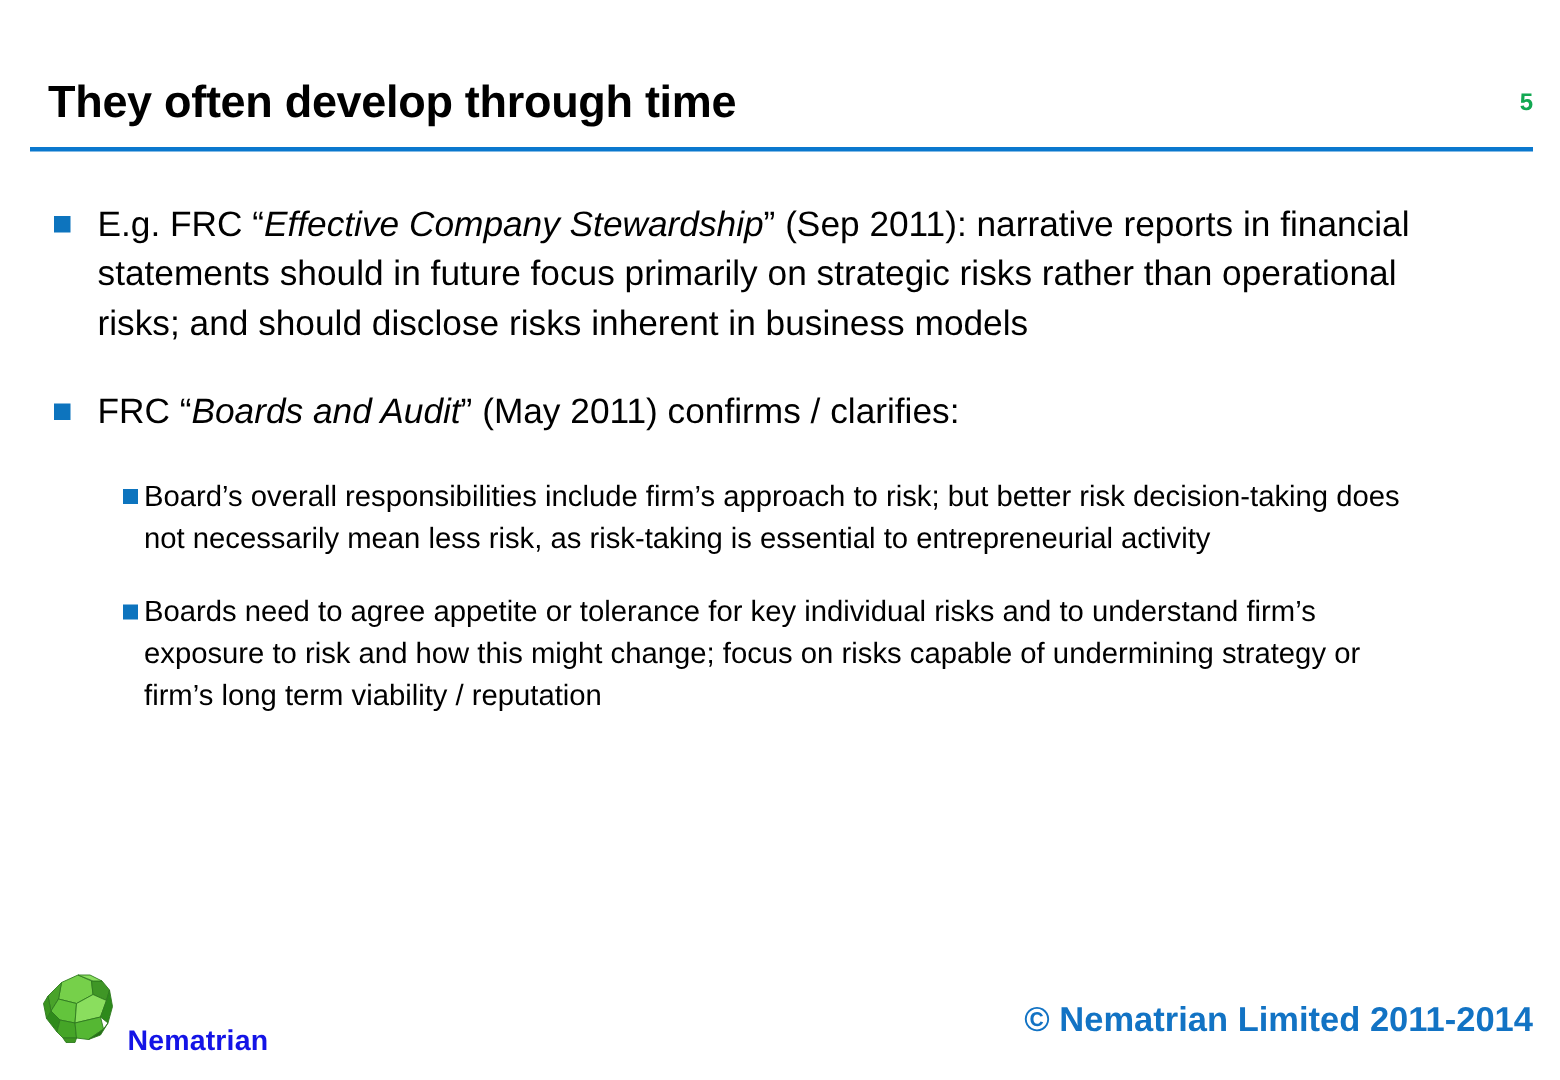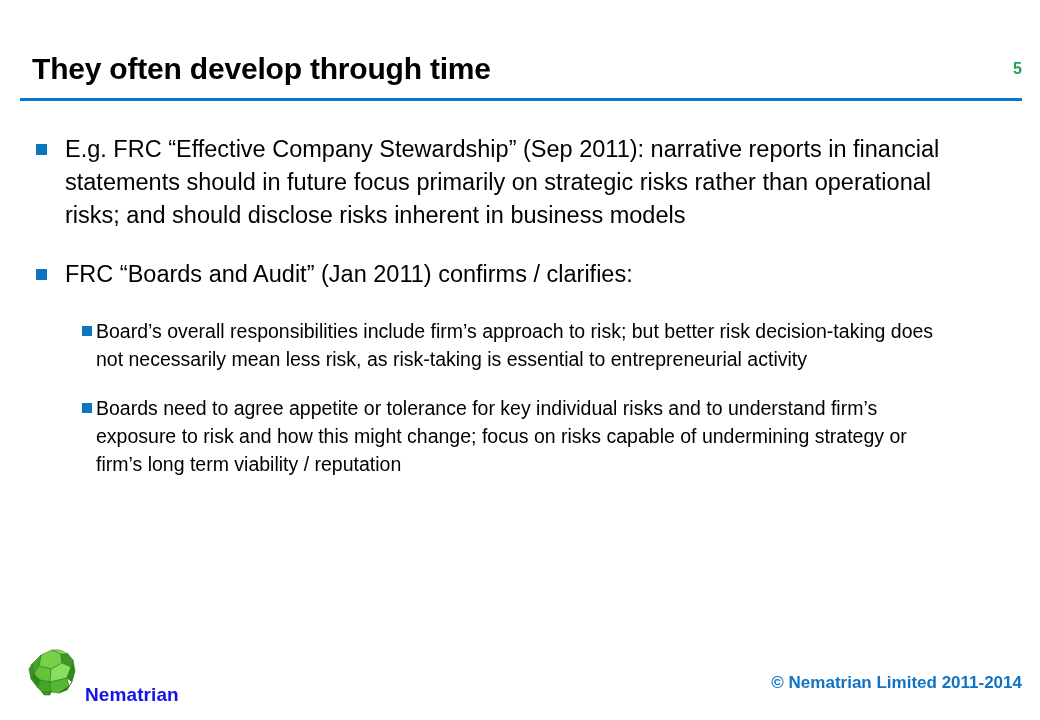--- a/index.html
+++ b/index.html
@@ -99,21 +99,21 @@
     top: 9px;
     width: 10px;
     height: 10px;
     background: #0D74BE;
   }
   .bullet-l2 .text {
     display: block;
     max-width: 860px;
   }
 
-  .ital { }
+  .ital { font-style: italic; }
 
   
   .footer {
     position: absolute;
     left: 0;
     bottom: 0;
     width: 1040px;
     height: 86px;
   }
   .logo-wrap {
@@ -133,21 +133,21 @@
     font-size: 19px;
     font-weight: bold;
     color: #1414E6;
     letter-spacing: 0.1px;
     margin-top: 47px;
   }
   .copyright {
     position: absolute;
     right: 18px;
     bottom: 27px;
-    font-size: 17px;
+    font-size: 23px;
     font-weight: bold;
     color: #1273C4;
     white-space: nowrap;
   }
 </style>
 </head>
 <body>
 
 <div class="slide">
 
@@ -157,21 +157,21 @@
   </div>
   <div class="title-rule"></div>
 
   <div class="body" id="body-container">
       <div class="bullet-l1">
         <span class="marker"></span>
         <span class="text"><span>E.g. FRC “</span><span class="ital">Effective Company Stewardship</span><span>” (Sep 2011): narrative reports in financial statements should in future focus primarily on strategic risks rather than operational risks; and should disclose risks inherent in business models</span></span>
       </div>
       <div class="bullet-l1">
         <span class="marker"></span>
-        <span class="text"><span>FRC “</span><span class="ital">Boards and Audit</span><span>” (Jan 2011) confirms / clarifies:</span></span>
+        <span class="text"><span>FRC “</span><span class="ital">Boards and Audit</span><span>” (May 2011) confirms / clarifies:</span></span>
       </div>
       <div class="bullet-l2">
         <span class="marker"></span>
         <span class="text"><span>Board’s overall responsibilities include firm’s approach to risk; but better risk decision-taking does not necessarily mean less risk, as risk-taking is essential to entrepreneurial activity</span></span>
       </div>
       <div class="bullet-l2">
         <span class="marker"></span>
         <span class="text"><span>Boards need to agree appetite or tolerance for key individual risks and to understand firm’s exposure to risk and how this might change; focus on risks capable of undermining strategy or firm’s long term viability / reputation</span></span>
       </div>
     </div>

